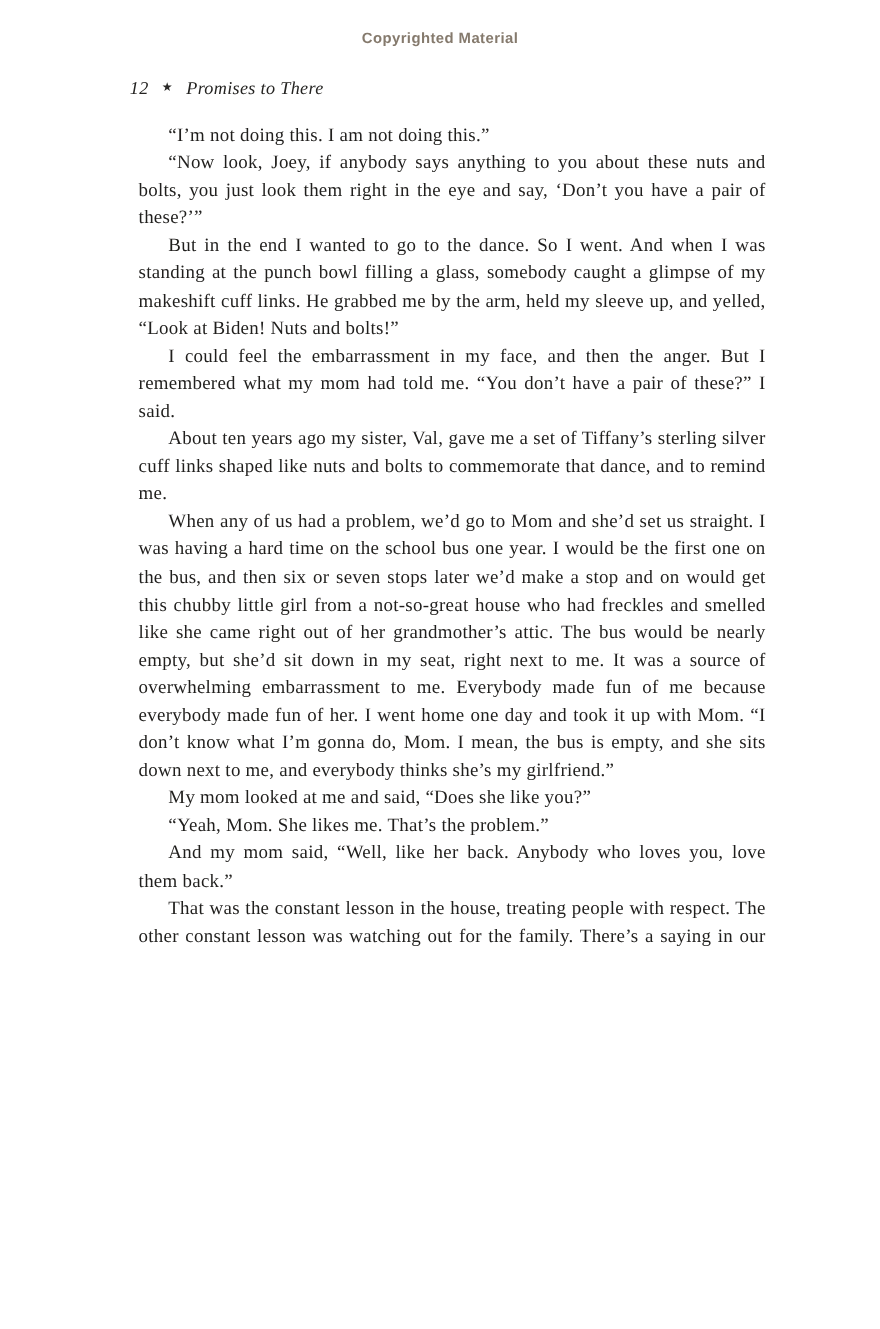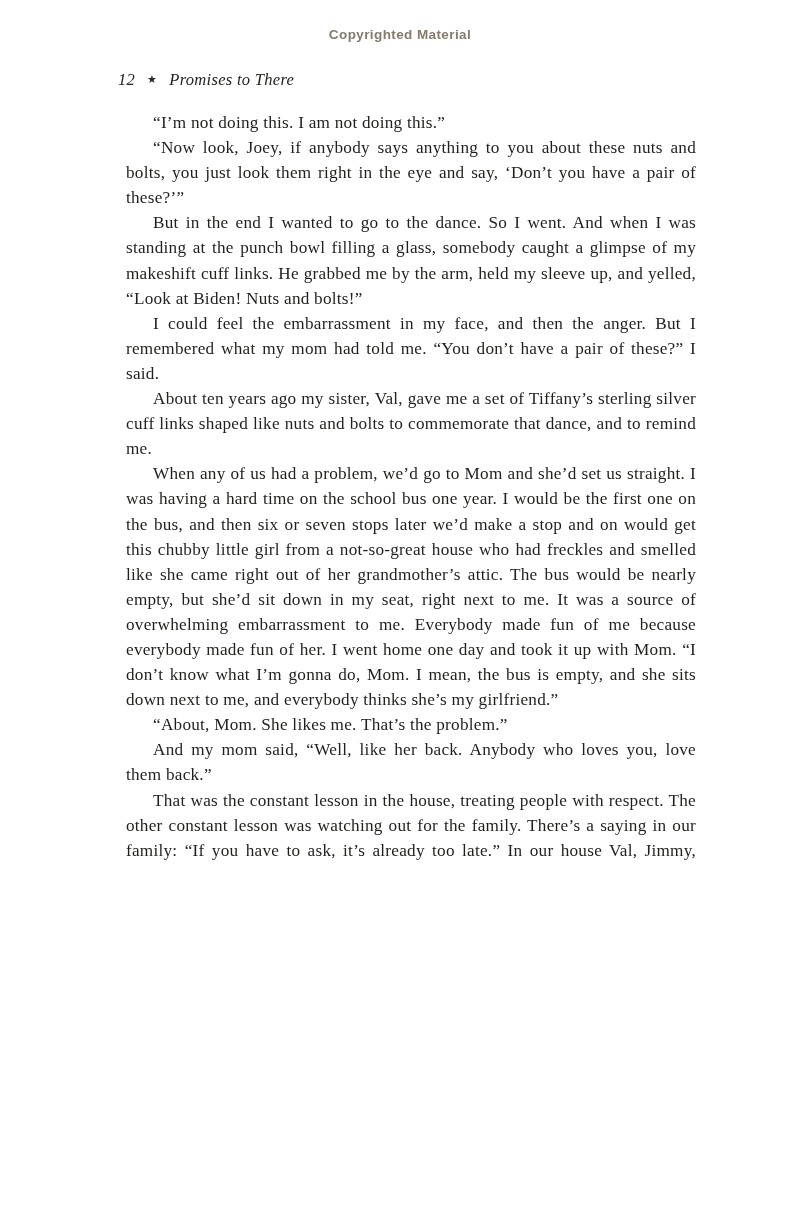--- a/index.html
+++ b/index.html
@@ -71,20 +71,21 @@
     <span class="page-number">12</span><span class="star">★</span><span class="book-title">Promises to There</span>
   </div>
 
   <div class="body-text">
       <p class="para"><span>“I’m not doing this. I am not doing this.”</span></p>
       <p class="para"><span>“Now look, Joey, if anybody says anything to you about these nuts and bolts, you just look them right in the eye and say, ‘Don’t you have a pair of these?’”</span></p>
       <p class="para"><span>But in the end I wanted to go to the dance. So I went. And when I was standing at the punch bowl filling a glass, somebody caught a glimpse of my makeshift cuff links. He grabbed me by the arm, held my sleeve up, and yelled, “Look at Biden! Nuts and bolts!”</span></p>
       <p class="para"><span>I could feel the embarrassment in my face, and then the anger. But I remembered what my mom had told me. “You don’t have a pair of these?” I said.</span></p>
       <p class="para"><span>About ten years ago my sister, Val, gave me a set of Tiffany’s sterling silver cuff links shaped like nuts and bolts to commemorate that dance, and to remind me.</span></p>
       <p class="para"><span>When any of us had a problem, we’d go to Mom and she’d set us straight. I was having a hard time on the school bus one year. I would be the first one on the bus, and then six or seven stops later we’d make a stop and on would get this chubby little girl from a not-so-great house who had freckles and smelled like she came right out of her grandmother’s attic. The bus would be nearly empty, but she’d sit down in my seat, right next to me. It was a source of overwhelming embarrassment to me. Everybody made fun of me because everybody made fun of her. I went home one day and took it up with Mom. “I don’t know what I’m gonna do, Mom. I mean, the bus is empty, and she sits down next to me, and everybody thinks she’s my </span><span class="it">girlfriend</span><span>.”</span></p>
-      <p class="para"><span>“About, Mom. She likes me. </span><span class="it">That’s</span><span> the problem.”</span></p>
+      <p class="para"><span>My mom looked at me and said, “Does she like you?”</span></p>
+      <p class="para"><span>“Yeah, Mom. She likes me. </span><span class="it">That’s</span><span> the problem.”</span></p>
       <p class="para"><span>And my mom said, “Well, like her back. Anybody who loves you, love them back.”</span></p>
       <p class="para"><span>That was the constant lesson in the house, treating people with respect. The other constant lesson was watching out for the family. There’s a saying in our family: “If you have to ask, it’s already too late.” In our house Val, Jimmy, Frankie, and I were expected to look out for one another. “No one is closer,” my mom used to tell us.</span></p>
     </div>
 
   <div class="copyright-notice copyright-bottom">Copyrighted Material</div>
 
 </div>
 
 </body></html>

